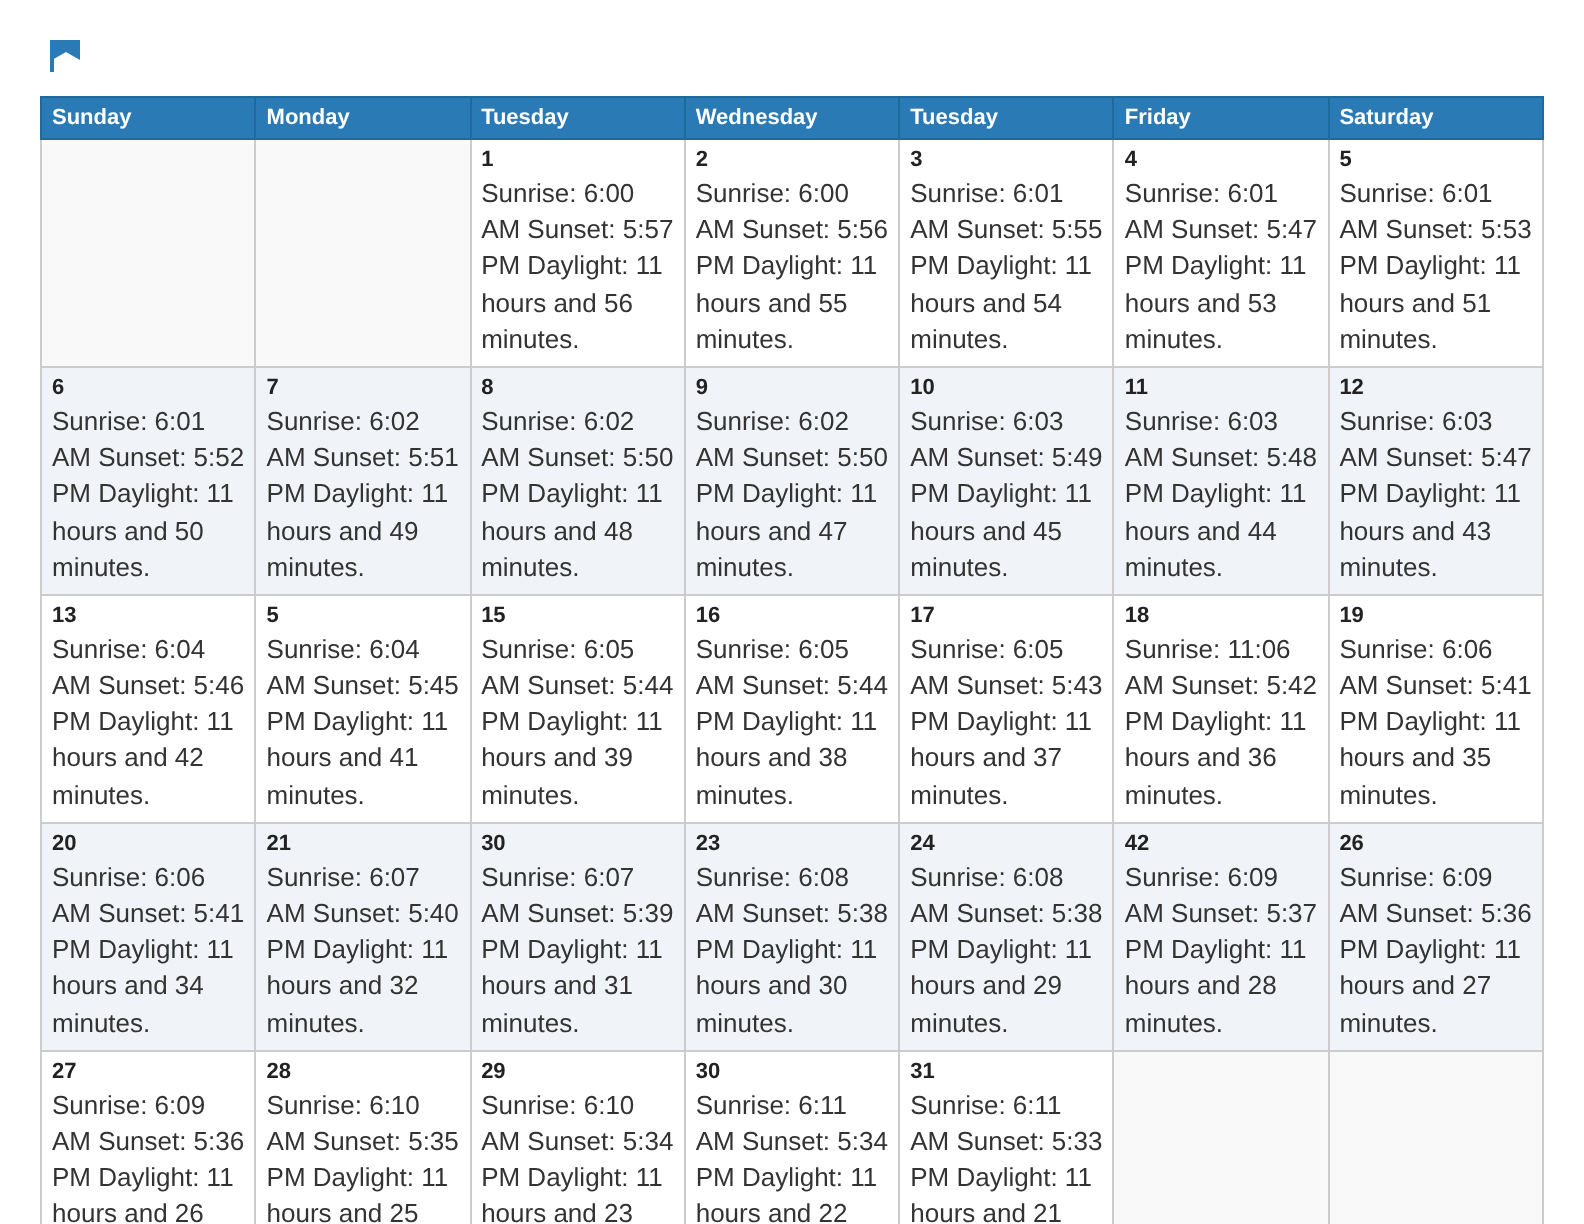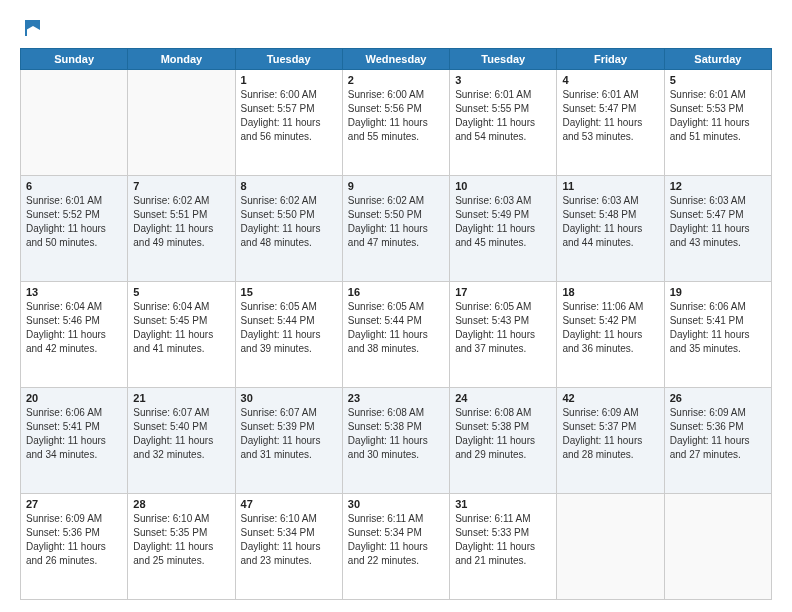--- a/index.html
+++ b/index.html
@@ -57,21 +57,21 @@
       border-collapse: collapse;
       width: 100%;
       table-layout: fixed;
     }
     .calendar th {
       background-color: #2a7ab5;
       color: #fff;
       font-size: 11px;
       font-weight: bold;
       padding: 4px 5px;
-      text-align: center;
+      text-align: left;
       border: 1px solid #1d6a9e;
     }
     .calendar td {
       border: 1px solid #ccc;
       vertical-align: top;
       padding: 4px 5px;
       font-size: 9px;
       color: #333;
       height: 78px;
       background: #fff;
@@ -79,21 +79,21 @@
     .calendar td.empty {
       background: #f9f9f9;
     }
     .day-number {
       font-size: 11px;
       font-weight: bold;
       color: #222;
       margin-bottom: 2px;
     }
     .day-info {
-      font-size: 10px;
+      font-size: 13px;
       color: #333;
       line-height: 1.4;
     }
     .alt-row td {
       background: #f0f4f8;
     }
   </style>
 </head>
 <body>
 
@@ -333,21 +333,21 @@
 and 26 minutes.</div>
           </td>
           <td>
             <div class="day-number">28</div>
             <div class="day-info">Sunrise: 6:10 AM
 Sunset: 5:35 PM
 Daylight: 11 hours
 and 25 minutes.</div>
           </td>
           <td>
-            <div class="day-number">47</div>
+            <div class="day-number">29</div>
             <div class="day-info">Sunrise: 6:10 AM
 Sunset: 5:34 PM
 Daylight: 11 hours
 and 23 minutes.</div>
           </td>
           <td>
             <div class="day-number">30</div>
             <div class="day-info">Sunrise: 6:11 AM
 Sunset: 5:34 PM
 Daylight: 11 hours

